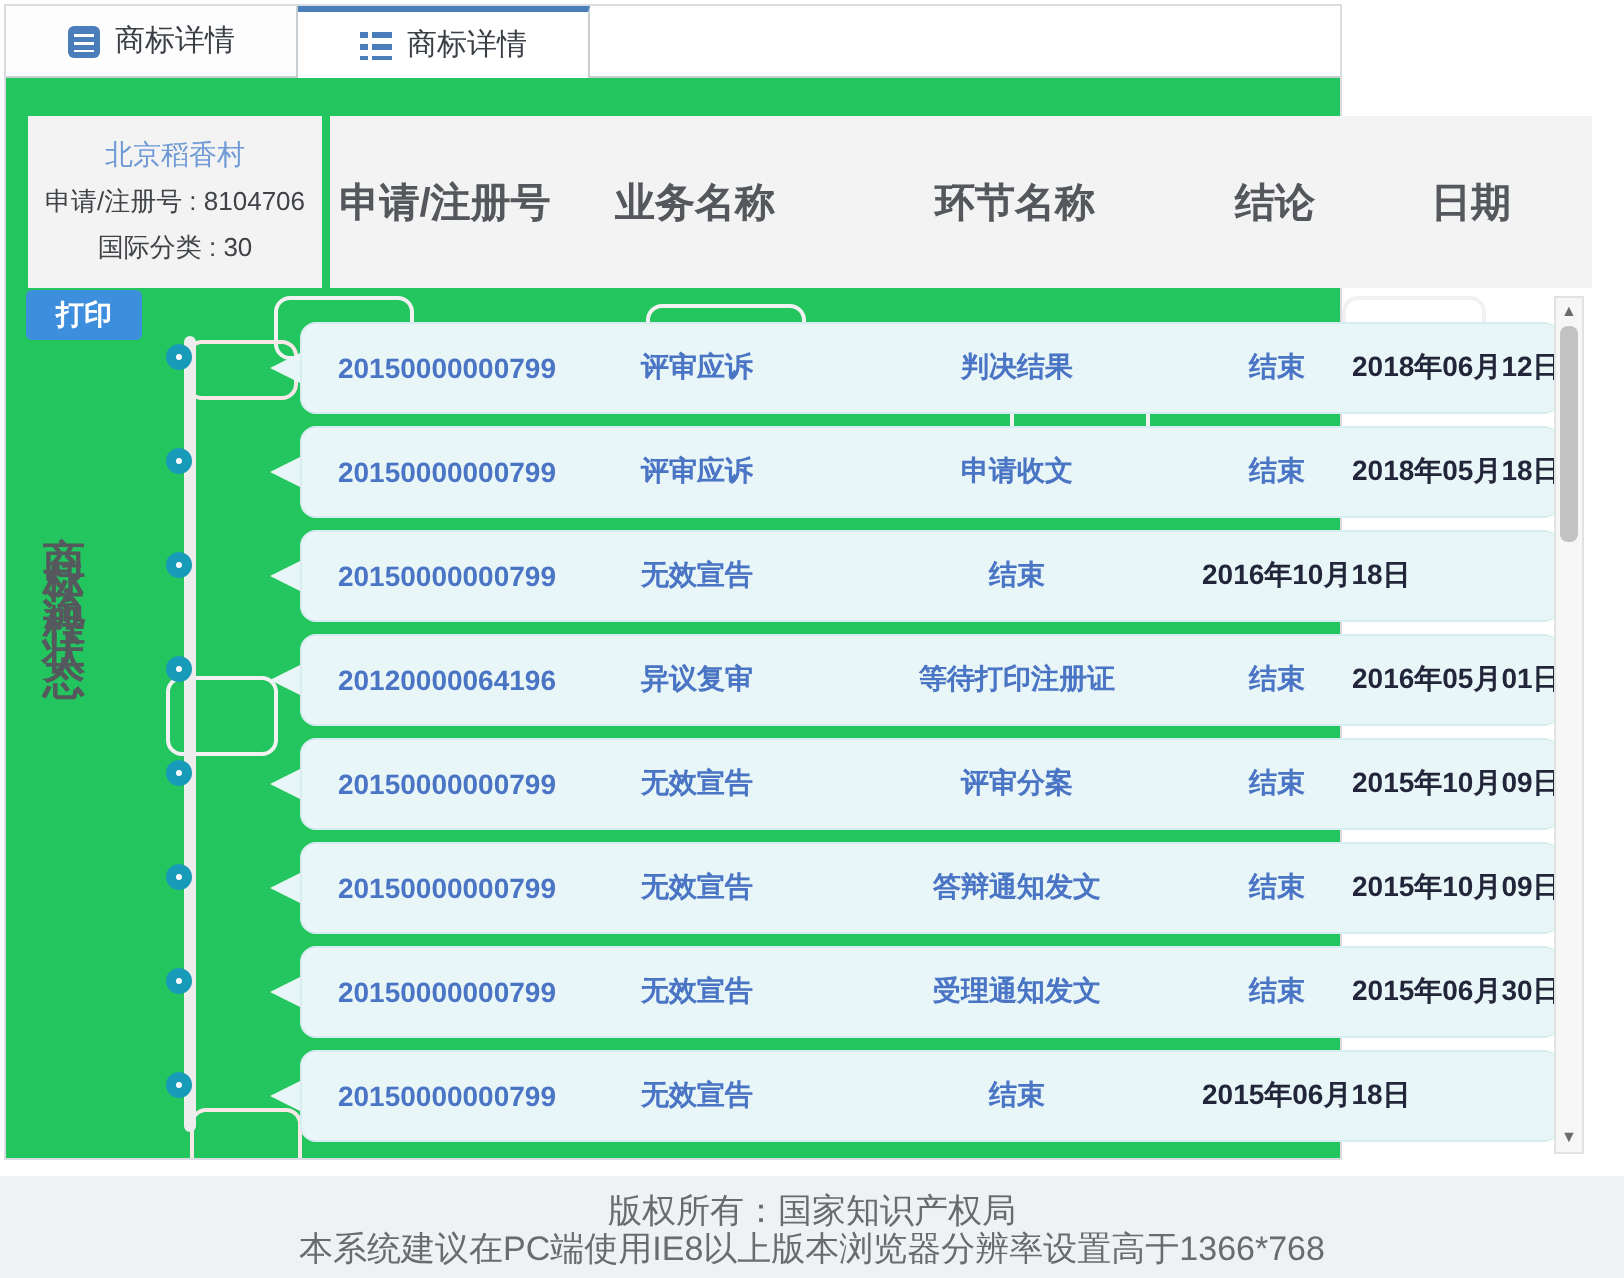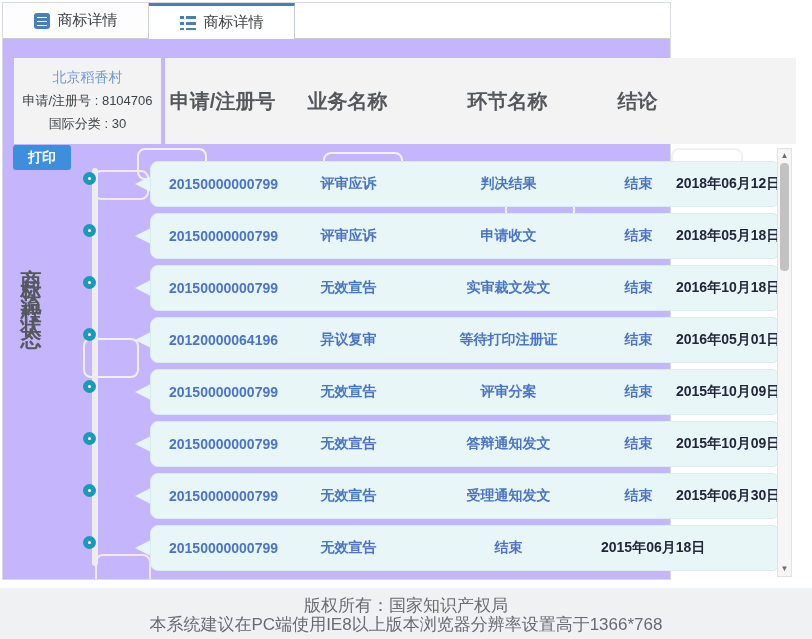--- a/index.html
+++ b/index.html
@@ -19,21 +19,21 @@
   .doc-icon { width:16px; height:16px; background:#4a7ebb; border-radius:3px; position:relative; flex:0 0 auto; }
   .doc-icon::before { content:""; position:absolute; left:3px; right:3px; top:4px; height:9px;
     background:repeating-linear-gradient(to bottom,#fff 0 1.5px,transparent 1.5px 4px); }
   .list-icon { width:16px; height:15px; position:relative; flex:0 0 auto; }
   .list-icon::before { content:""; position:absolute; left:0; top:1px; bottom:0; width:4px;
     background:repeating-linear-gradient(to bottom,#4a7ebb 0 3px,transparent 3px 6px); }
   .list-icon::after { content:""; position:absolute; left:6px; top:1px; bottom:0; right:0;
     background:repeating-linear-gradient(to bottom,#4a7ebb 0 3px,transparent 3px 6px); }
 
   
-  .content { position:relative; height:540px; background:#c4b5fd; }
+  .content { position:relative; height:540px; background:#22c55e; }
 
   .info-box { position:absolute; left:11px; top:19px; width:147px; height:86px; background:#f3f3f3;
     display:flex; flex-direction:column; justify-content:center; align-items:center; gap:5px;
     font-size:13px; color:#3f4246; }
   .holder { color:#6f9ad6; font-size:14px; }
 
   .print-btn { position:absolute; left:10px; top:106px; width:58px; height:25px; background:#3e8ede;
     border:none; border-radius:3px; color:#fff; font-size:14px; font-weight:bold; cursor:pointer;
     font-family:inherit; }
 
@@ -105,20 +105,21 @@
 
       <button class="print-btn">打印</button>
 
       <div class="side-title">商标流程状态</div>
 
       <div class="header-box">
         <span>申请/注册号</span>
         <span>业务名称</span>
         <span>环节名称</span>
         <span>结论</span>
+        <span>日期</span>
       </div>
 
       <div class="scroll-area">
         <div class="wm" style="left:62px; top:2px; width:70px; height:32px;"></div>
         <div class="wm pink" style="left:18px; top:24px; width:56px; height:30px;"></div>
         <div class="wm" style="left:248px; top:6px; width:80px; height:34px;"></div>
         <div class="wm" style="left:430px; top:48px; width:70px; height:28px;"></div>
         <div class="wm" style="left:596px; top:2px; width:72px; height:32px;"></div>
         <div class="wm" style="left:8px; top:192px; width:56px; height:40px;"></div>
         <div class="wm" style="left:436px; top:182px; width:80px; height:32px;"></div>
@@ -147,21 +148,20 @@
                 <span class="cell conclusion">结束</span>
                 <span class="cell date">2018年05月18日</span>
               </div>
             </div>
             <div class="trow">
               <span class="dot"></span>
               <span class="tail"></span>
               <div class="card">
                 <span class="cell reg-no">20150000000799</span>
                 <span class="cell business">无效宣告</span>
-                <span class="cell step">实审裁文发文</span>
                 <span class="cell conclusion">结束</span>
                 <span class="cell date">2016年10月18日</span>
               </div>
             </div>
             <div class="trow">
               <span class="dot"></span>
               <span class="tail"></span>
               <div class="card">
                 <span class="cell reg-no">20120000064196</span>
                 <span class="cell business">异议复审</span>

